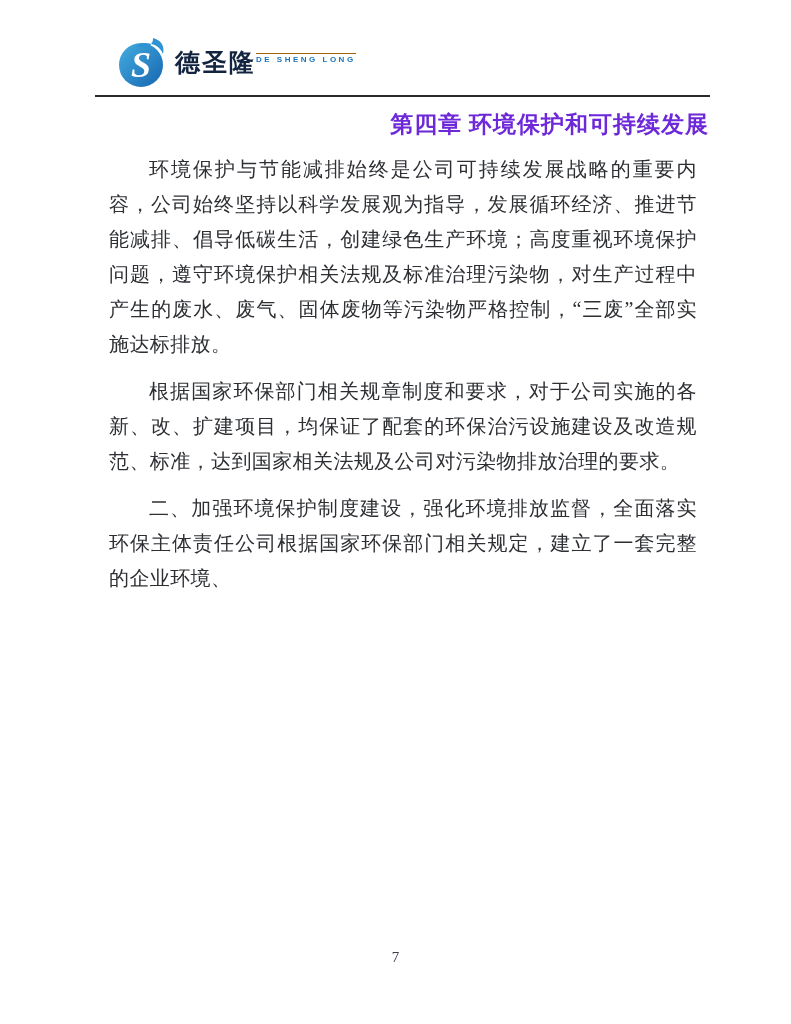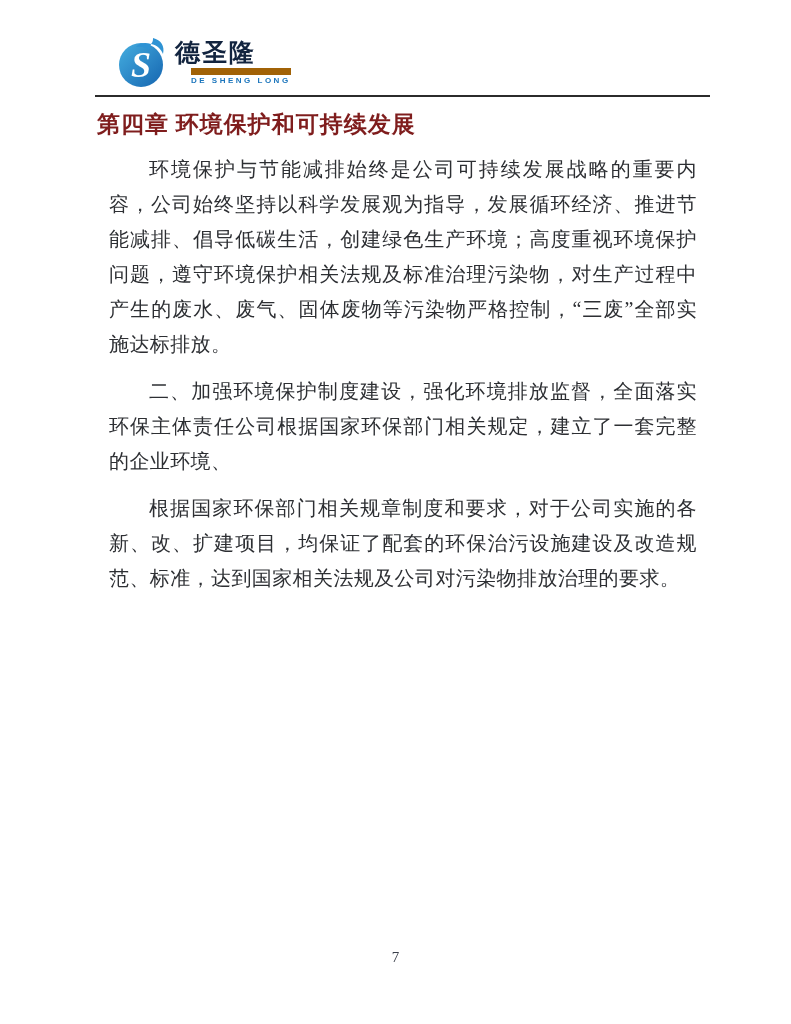--- a/index.html
+++ b/index.html
@@ -34,61 +34,60 @@
     margin-left: 18px;
   }
   .logo-mark {
     width: 56px;
     height: 56px;
     flex: 0 0 auto;
   }
   .logo-text {
     margin-left: 4px;
     display: flex;
-    flex-direction: column;
+    flex-direction: row;
     line-height: 1;
   }
   .logo-cn {
     font-size: 25px;
     font-weight: bold;
     color: #12243f;
     letter-spacing: 2px;
     font-family: "Liberation Sans", "DejaVu Sans", sans-serif;
   }
   .logo-en {
     margin-top: 3px;
     font-size: 8px;
     font-weight: bold;
     color: #1b75bc;
     letter-spacing: 2.5px;
-    border-top: 7px solid #a16207;
+    border-top: 1px solid #a16207;
     padding-top: 2px;
     font-family: "Liberation Sans", "DejaVu Sans", sans-serif;
-    margin-left: 16px;
   }
   .company-name {
     font-size: 23px;
     font-weight: bold;
     color: #111111;
     letter-spacing: 1px;
     padding-bottom: 2px;
   }
   .header-rule {
     border: none;
     border-top: 2px solid #2b2b2b;
     margin: 5px 0 0 -2px;
     width: 615px;
   }
   
   .doc-title {
     margin: 12px 0 6px 0;
-    text-align: left;
+    text-align: right;
     font-size: 23px;
     font-weight: bold;
-    color: #7f1d1d;
+    color: #6d28d9;
     letter-spacing: 1px;
   }
   
   .body-text p {
     margin: 12px;
     font-size: 20px;
     line-height: 35px;
     color: #2d2f33;
     text-align: justify;
     text-indent: 2em;
@@ -135,22 +134,22 @@
         </span>
       </div>
     </div>
 
     <hr class="header-rule">
 
     <h1 class="doc-title">第四章 环境保护和可持续发展</h1>
 
     <div class="body-text">
       <p>环境保护与节能减排始终是公司可持续发展战略的重要内容，公司始终坚持以科学发展观为指导，发展循环经济、推进节能减排、倡导低碳生活，创建绿色生产环境；高度重视环境保护问题，遵守环境保护相关法规及标准治理污染物，对生产过程中产生的废水、废气、固体废物等污染物严格控制，“三废”全部实施达标排放。</p>
+      <p>根据国家环保部门相关规章制度和要求，对于公司实施的各新、改、扩建项目，均保证了配套的环保治污设施建设及改造规范、标准，达到国家相关法规及公司对污染物排放治理的要求。</p>
       <p>二、加强环境保护制度建设，强化环境排放监督，全面落实环保主体责任公司根据国家环保部门相关规定，建立了一套完整的企业环境、</p>
-      <p>根据国家环保部门相关规章制度和要求，对于公司实施的各新、改、扩建项目，均保证了配套的环保治污设施建设及改造规范、标准，达到国家相关法规及公司对污染物排放治理的要求。</p>
     </div>
 
   </div>
 
   <div class="page-footer">
     <span class="page-number">7</span>
   </div>
 </div>
 
 </body></html>

